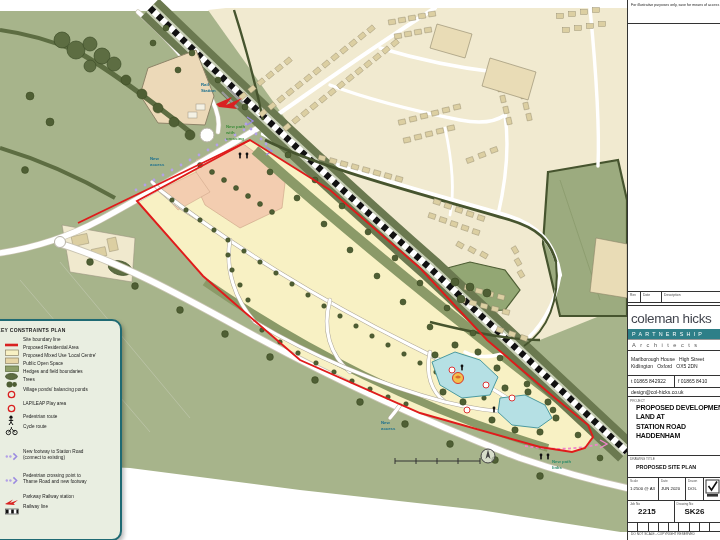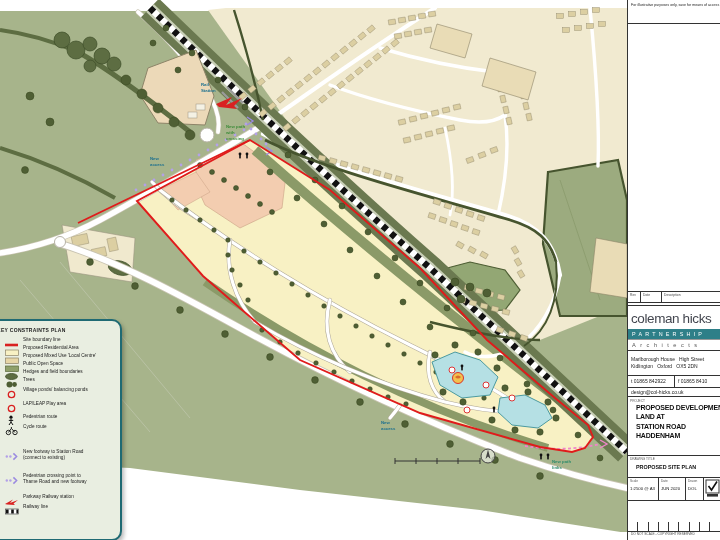--- a/index.html
+++ b/index.html
@@ -659,20 +659,30 @@
       </div>
       <div class="c" id="tb-logo2" style="border-right:none">
         <svg width="17" height="22">
             <rect x="2" y="3" width="13" height="13" fill="#fff" stroke="#333" stroke-width="1"></rect>
             <path d="M4.5,9 L7.5,13 L13,4.5" stroke="#111" stroke-width="1.6" fill="none"></path>
             <rect x="3" y="17" width="11" height="2.6" fill="#333"></rect>
           </svg>
       </div>
     </div>
 
+    <div id="tb-nums">
+      <div class="c">
+        <div class="tb-minilab">Job No</div>
+        <div class="v">2215</div>
+      </div>
+      <div class="c" style="border-right:none">
+        <div class="tb-minilab">Drawing No</div>
+        <div class="v">SK26</div>
+      </div>
+    </div>
 
     <div id="tb-cells">
       <div></div>
         <div></div>
         <div></div>
         <div></div>
         <div></div>
         <div></div>
         <div></div>
         <div></div>

